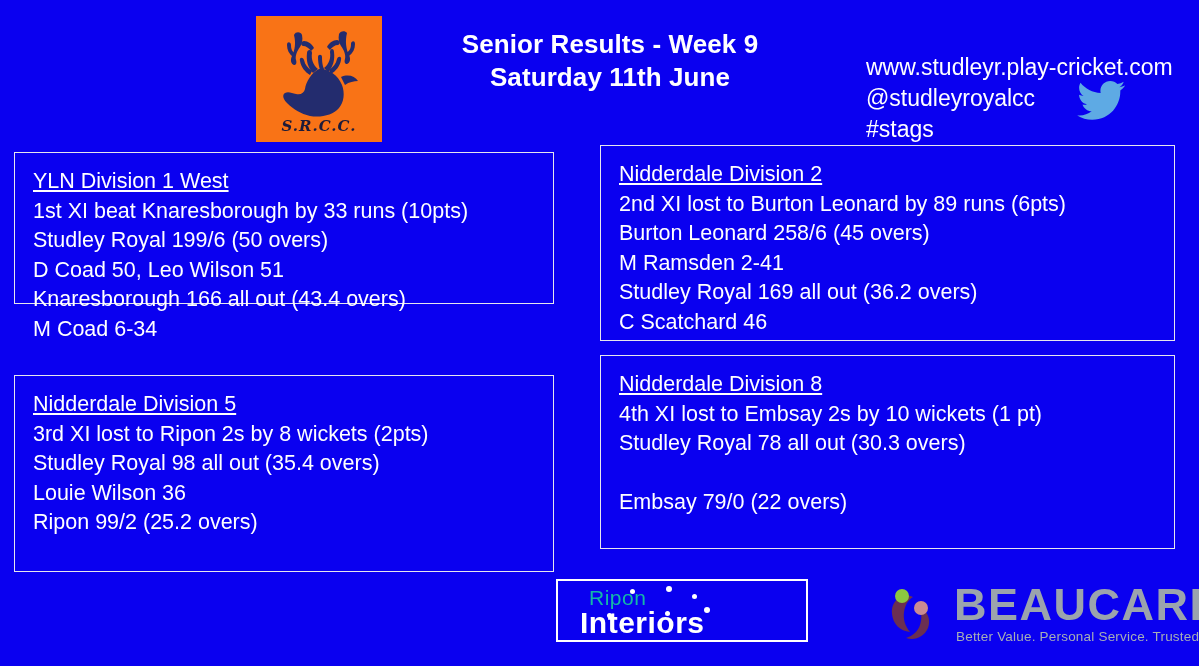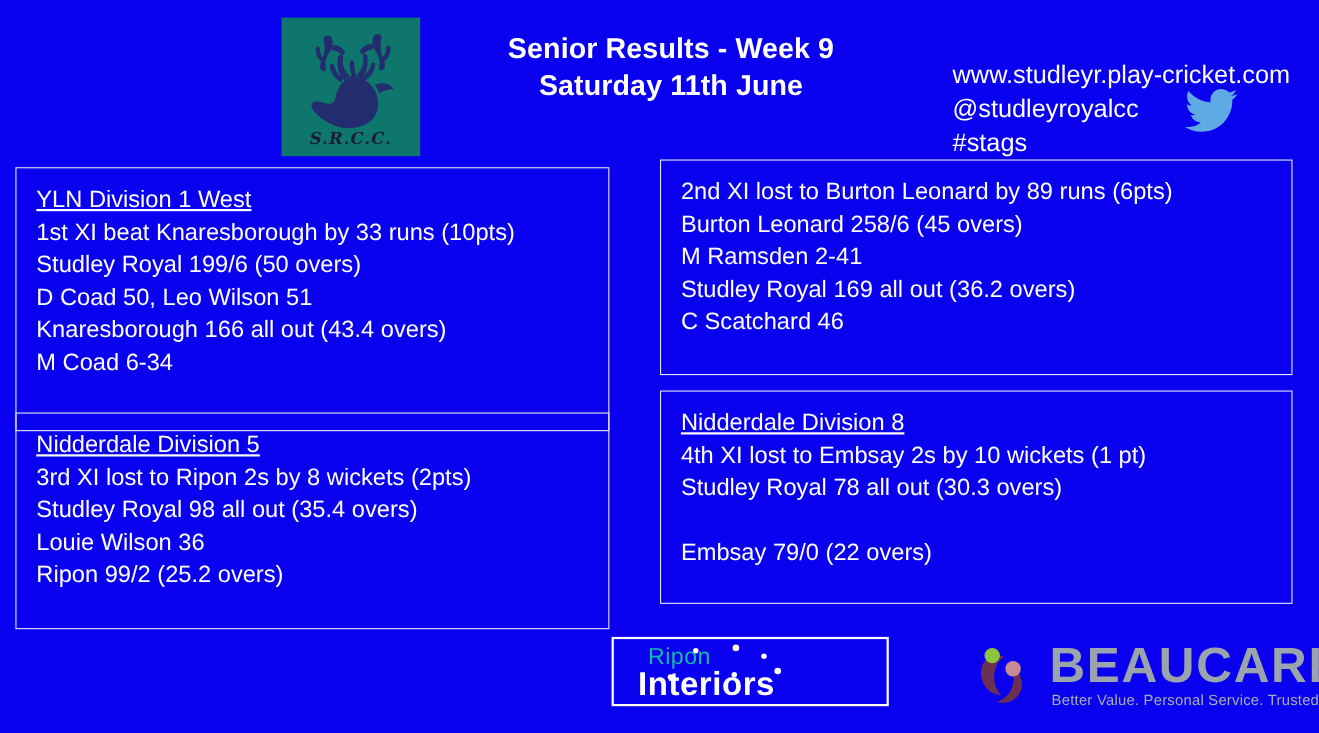--- a/index.html
+++ b/index.html
@@ -16,21 +16,21 @@
     -webkit-font-smoothing: antialiased;
   }
 
   
   .club-logo {
     position: absolute;
     left: 256px;
     top: 16px;
     width: 126px;
     height: 126px;
-    background: #0f766e;
+    background: #f97316;
     display: flex;
     align-items: center;
     justify-content: center;
   }
   .club-logo svg { display: block; }
 
   .header-title {
     position: absolute;
     left: 400px;
     top: 28px;
@@ -76,21 +76,21 @@
     padding: 14px 0 0 18px;
   }
   .box-heading {
     text-decoration: underline;
     text-underline-offset: 2px;
     white-space: nowrap;
   }
   .box-line { white-space: nowrap; }
   .box-line.blank { color: transparent; }
 
-  #box-yln-div1west   { left: 14px;  top: 152px; width: 540px; height: 240px; }
+  #box-yln-div1west   { left: 14px;  top: 152px; width: 540px; height: 152px; }
   #box-nidd-div5      { left: 14px;  top: 375px; width: 540px; height: 197px; }
   #box-nidd-div2      { left: 600px; top: 145px; width: 575px; height: 196px; }
   #box-nidd-div8      { left: 600px; top: 355px; width: 575px; height: 194px; }
 
   
   .sponsor-ripon {
     position: absolute;
     left: 556px;
     top: 579px;
     width: 252px;
@@ -211,20 +211,21 @@
     <div class="box-line">1st XI beat Knaresborough by 33 runs (10pts)</div>
     <div class="box-line">Studley Royal 199/6 (50 overs)</div>
     <div class="box-line">D Coad 50, Leo Wilson 51</div>
     <div class="box-line">Knaresborough 166 all out (43.4 overs)</div>
     <div class="box-line">M Coad 6-34</div>
   </div>
 </div>
 
 <div class="result-box" id="box-nidd-div2">
   <div class="box-inner">
+    <div class="box-heading">Nidderdale Division 2</div>
     <div class="box-line">2nd XI lost to Burton Leonard by 89 runs (6pts)</div>
     <div class="box-line">Burton Leonard 258/6 (45 overs)</div>
     <div class="box-line">M Ramsden 2-41</div>
     <div class="box-line">Studley Royal 169 all out (36.2 overs)</div>
     <div class="box-line">C Scatchard 46</div>
   </div>
 </div>
 
 <div class="result-box" id="box-nidd-div5">
   <div class="box-inner">

